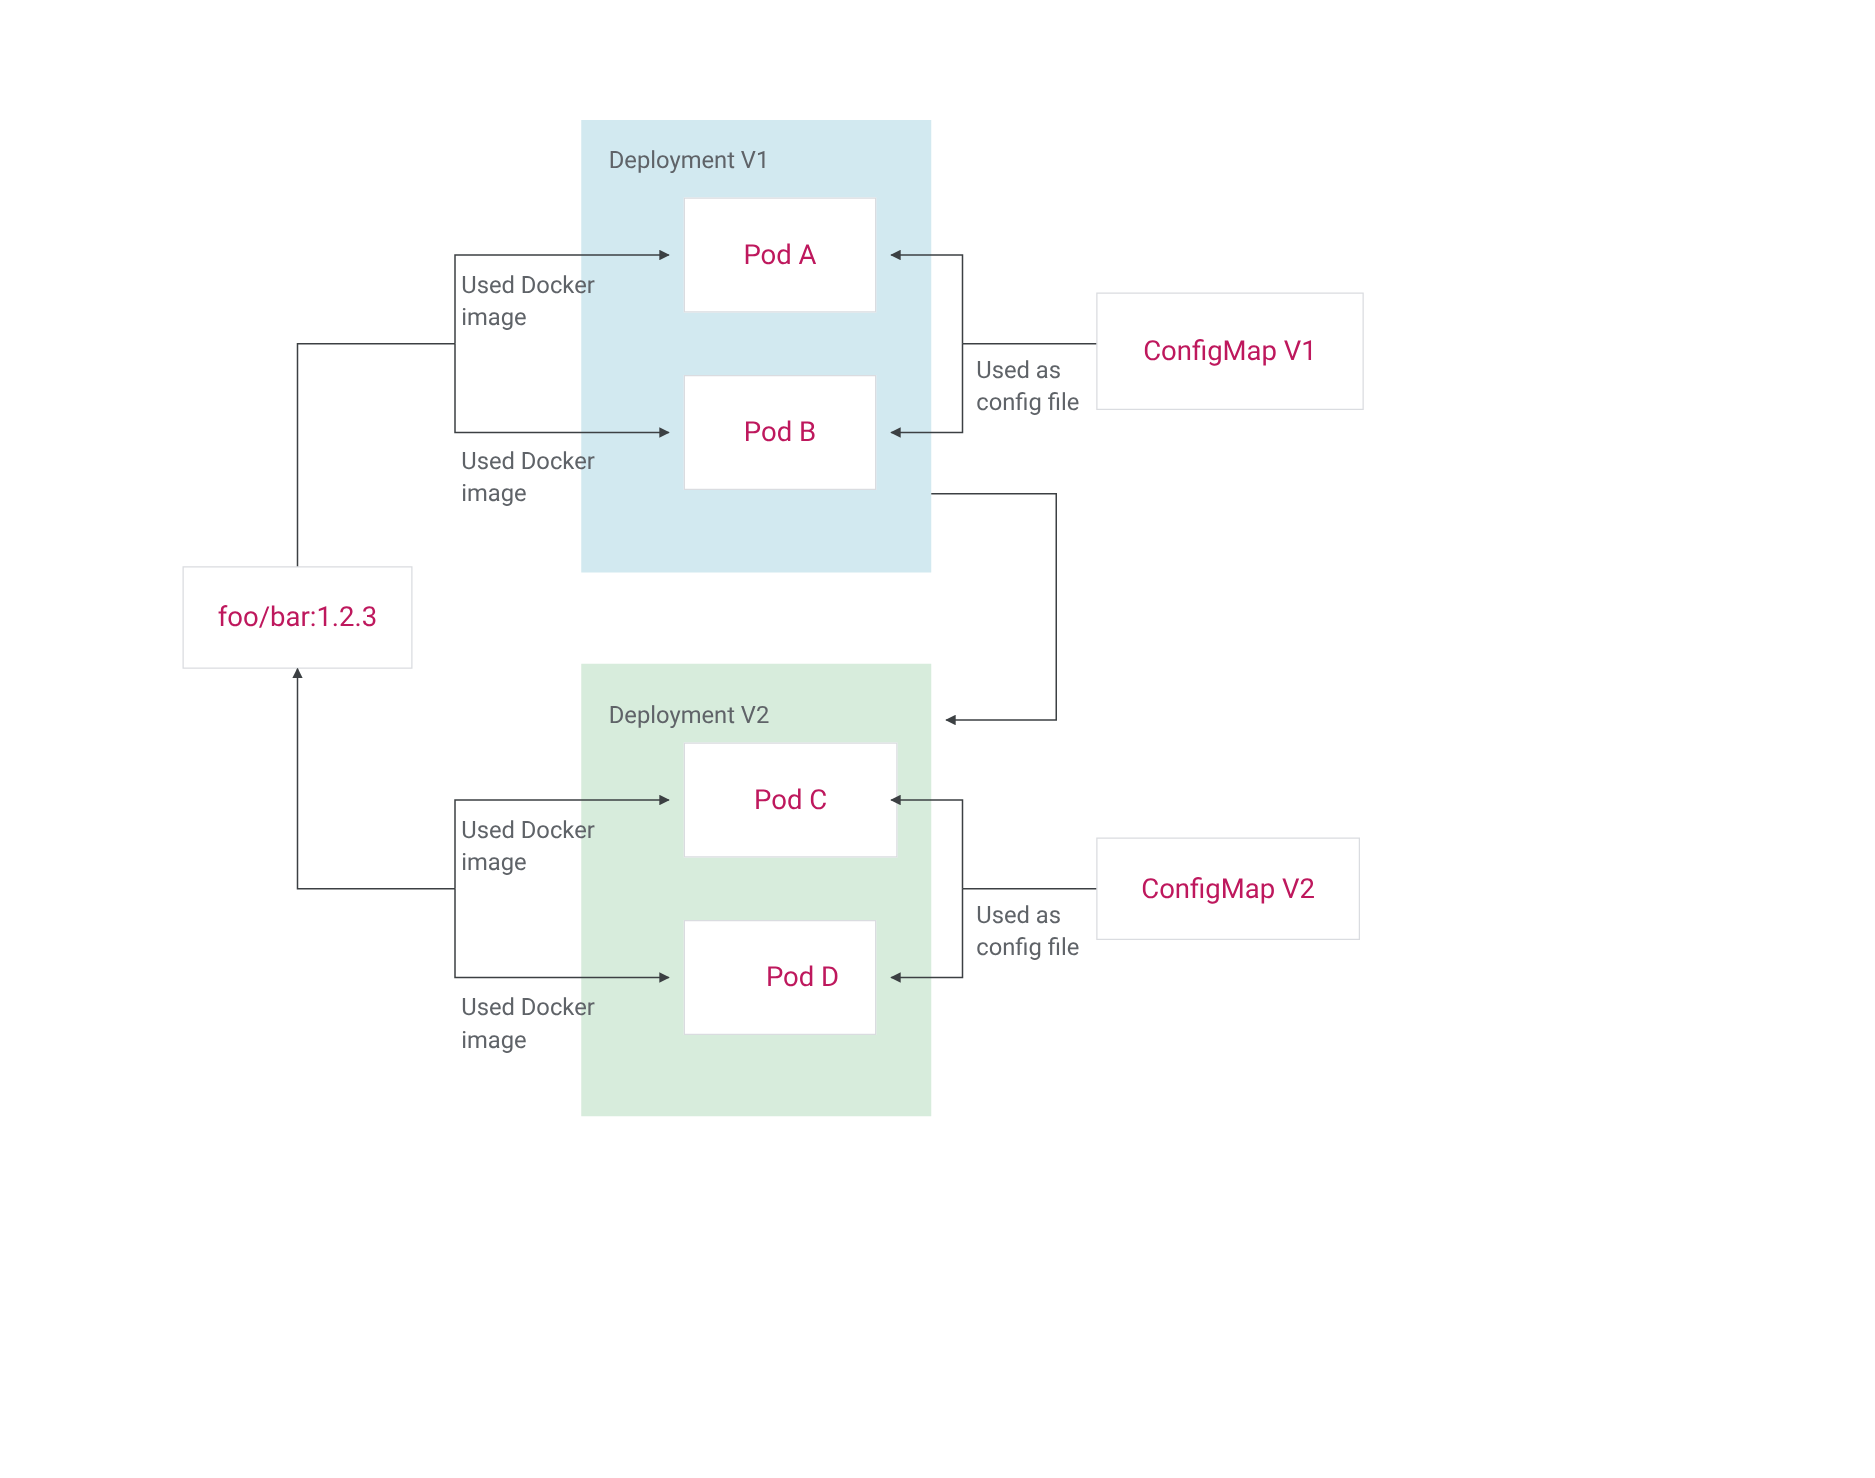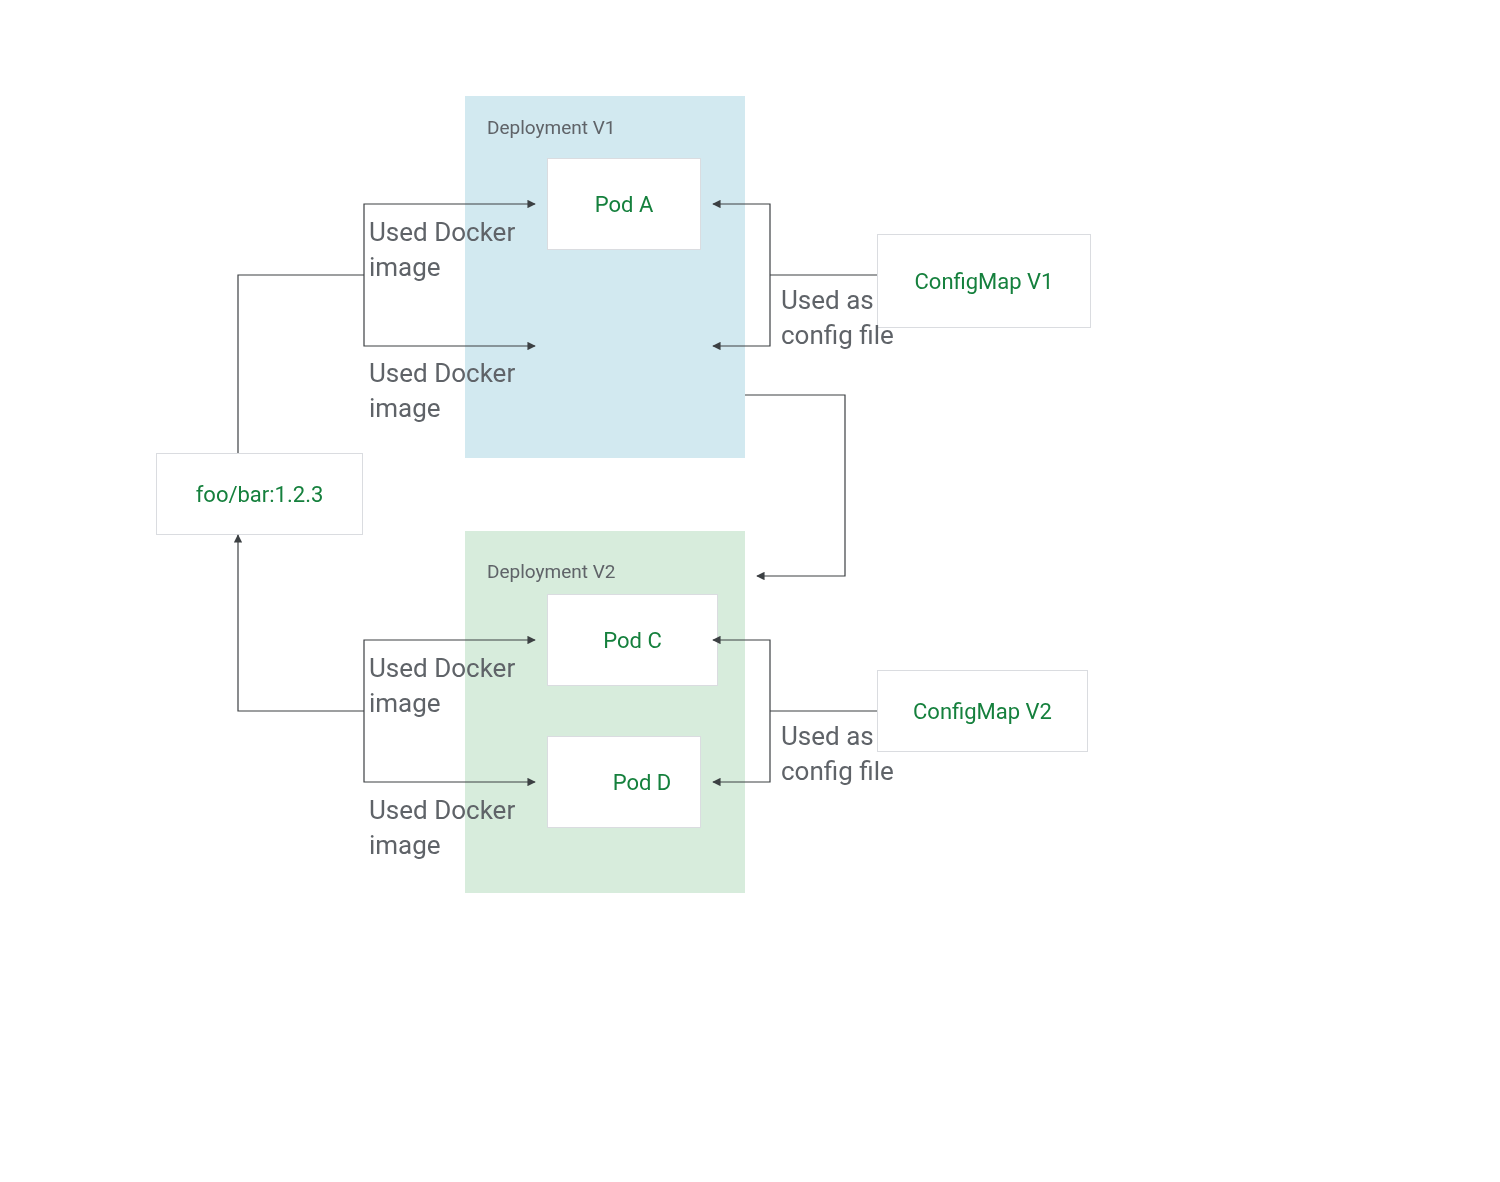--- a/index.html
+++ b/index.html
@@ -24,60 +24,63 @@
     pointer-events: none;
   }
   .box {
     position: absolute;
     background: #ffffff;
     border: 1px solid #dadce0;
     display: flex;
     align-items: center;
     justify-content: center;
     font-size: 22px;
-    color: #15803d;
+    color: #be185d;
     box-sizing: border-box;
   }
   .panel {
     position: absolute;
     box-sizing: border-box;
   }
   .panel.v1 { background: #d2e9f0; }
   .panel.v2 { background: #d7ecdc; }
   .panel-title {
     position: absolute;
     font-size: 19px;
     color: #5f6368;
   }
   .edge-label {
     position: absolute;
-    font-size: 26px;
+    font-size: 19px;
     color: #5f6368;
     line-height: 1.35;
   }
 </style>
 </head>
 <body>
 
 <div class="canvas">
 
   <div class="panel v1" style="left:465px; top:96px; width:280px; height:362px;"></div>
   <div class="panel-title" style="left:487px; top:116px;">Deployment V1</div>
 
   <div class="panel v2" style="left:465px; top:531px; width:280px; height:362px;"></div>
   <div class="panel-title" style="left:487px; top:560px;">Deployment V2</div>
 
-  <div class="box" style="left:146px; top:453px; width:207px; height:82px;margin-left:10px;">
+  <div class="box" style="left:146px; top:453px; width:184px; height:82px;">
     <span>foo/bar:1.2.3</span>
   </div>
 
   <div class="box" style="left:547px; top:158px; width:154px; height:92px;">
     <span>Pod A</span>
   </div>
 
+  <div class="box" style="left:547px; top:300px; width:154px; height:92px;">
+    <span>Pod B</span>
+  </div>
 
   <div class="box" style="left:547px; top:594px; width:171px; height:92px;justify-content:center;">
     <span>Pod C</span>
   </div>
 
   <div class="box" style="left:547px; top:736px; width:154px; height:92px;padding-left:36px;">
     <span>Pod D</span>
   </div>
 
   <div class="box" style="left:877px; top:234px; width:214px; height:94px;">

